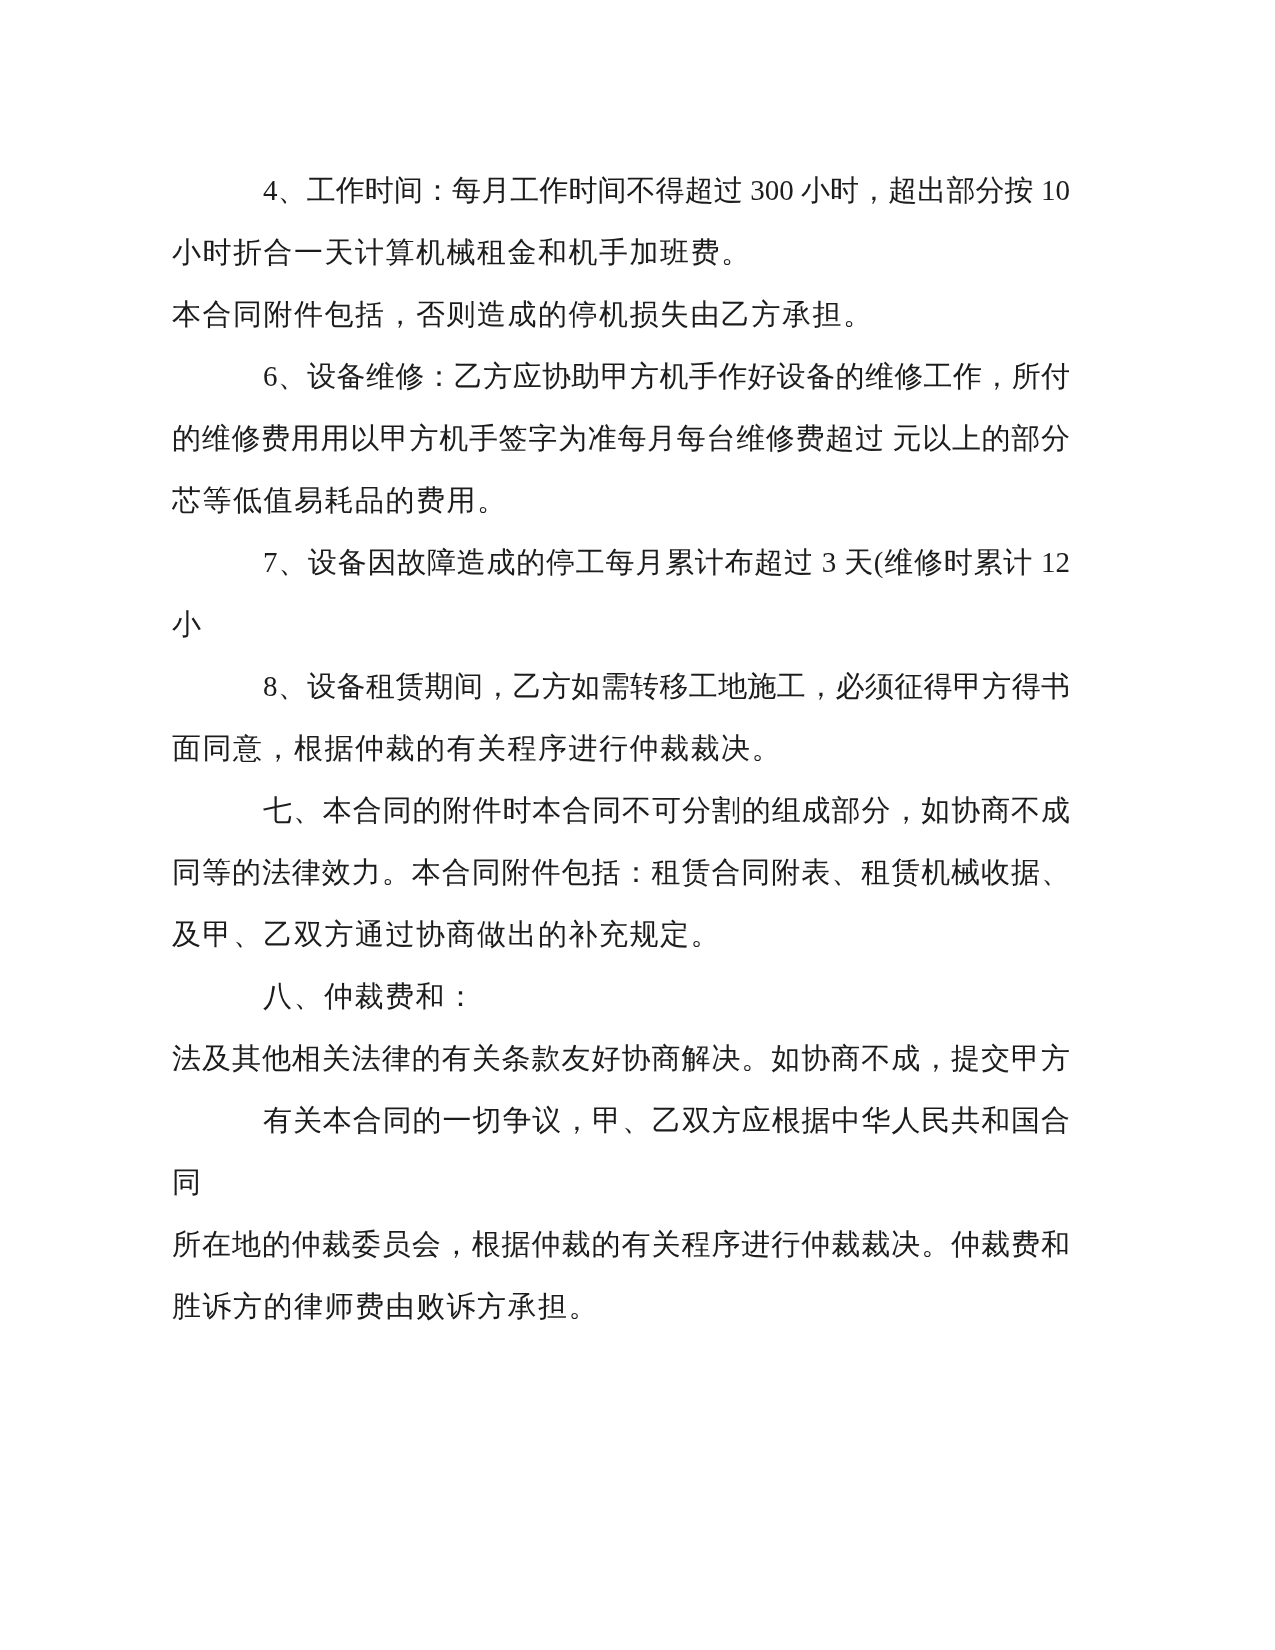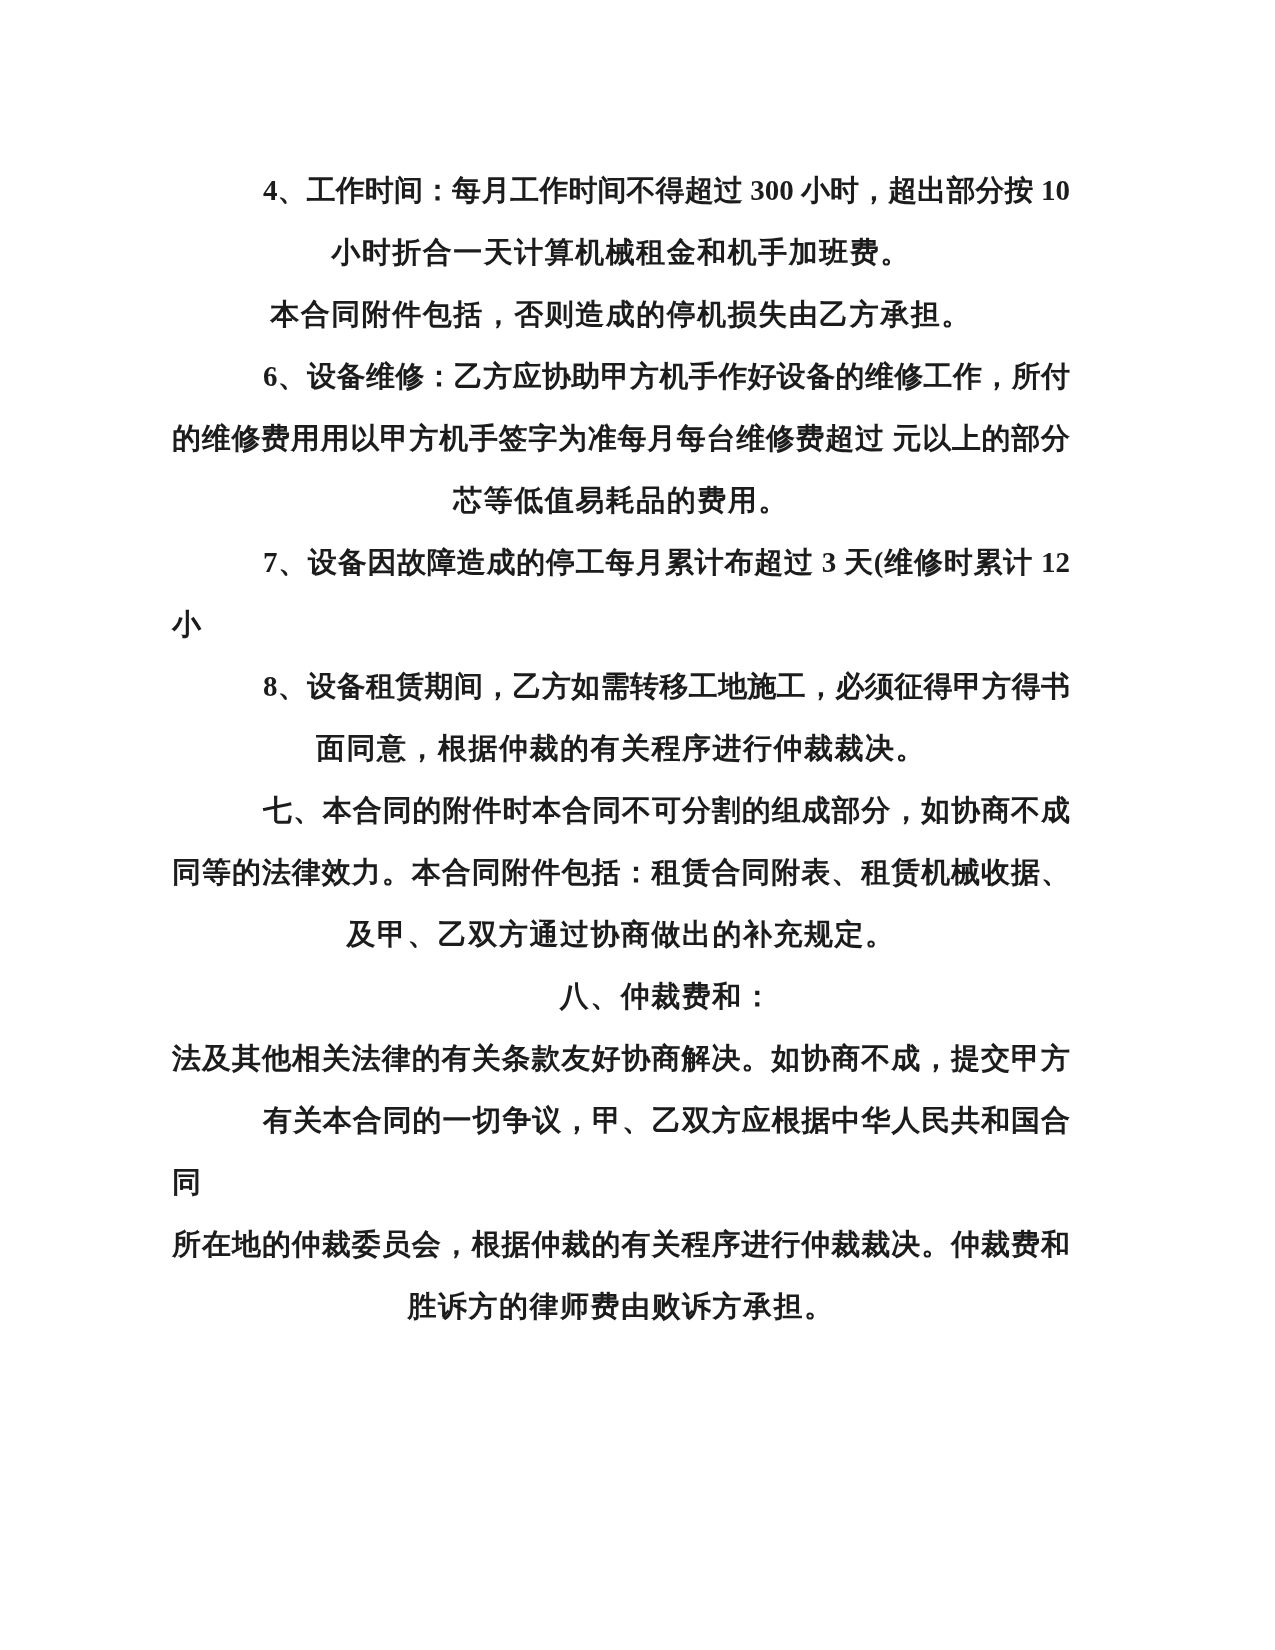--- a/index.html
+++ b/index.html
@@ -21,28 +21,28 @@
     background: #ffffff;
   }
   .doc {
     position: absolute;
     left: 172px;
     top: 159px;
     width: 898px;
     font-family: "Liberation Serif", serif;
     font-size: 29px;
     line-height: 62px;
-    font-weight: 700;
+    font-weight: 400;
     color: #1c1c1c;
   }
   .ln {
     margin: 0;
     padding: 0;
     letter-spacing: 1.5px;
-    text-align: center;
+    text-align: left;
     white-space: normal;
   }
   .ln.just {
     letter-spacing: 0;
     text-align: justify;
     text-align-last: justify;
   }
   .ln.first {
     text-indent: 91px;
   }

